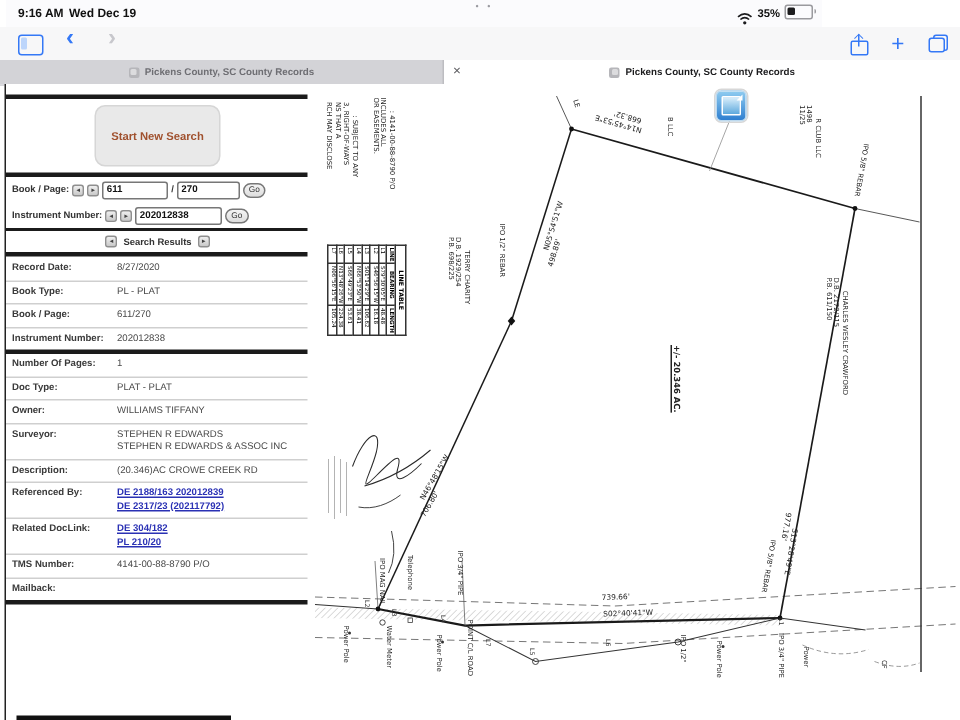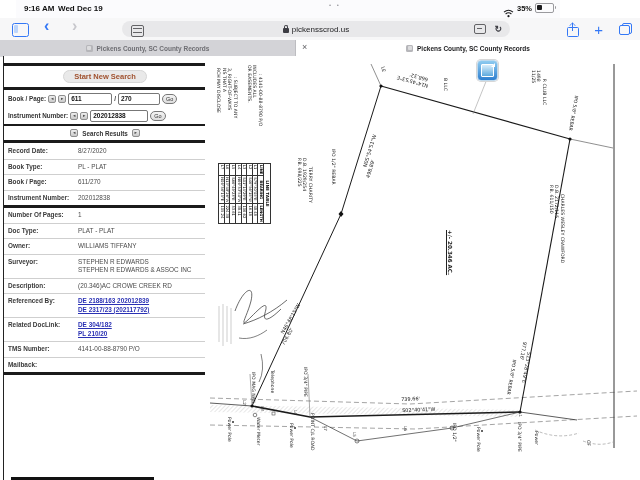--- a/index.html
+++ b/index.html
@@ -1,19 +1,19 @@
 <!DOCTYPE html>
 <html><head>
 <meta charset="utf-8">
 <style>
   html,body{margin:0;padding:0;background:#fff;}
   .screen{position:relative;width:640px;height:480px;background:#fff;overflow:hidden;
           font-family:"Liberation Sans",sans-serif;-webkit-font-smoothing:antialiased;}
   
-  .statusbar{position:absolute;left:16px;top:0;width:544px;height:18px;background:#fbfbfd;}
+  .statusbar{position:absolute;left:4px;top:0;width:544px;height:18px;background:#fbfbfd;}
   .sb-time{position:absolute;left:8px;top:4px;font-size:8px;font-weight:700;color:#111;}
   .sb-date{position:absolute;left:42px;top:4px;font-size:8px;font-weight:600;color:#111;}
   .sb-dots{position:absolute;left:313px;top:2px;font-size:6px;color:#9a9aa0;letter-spacing:2px;}
   .sb-right{position:absolute;right:6px;top:3px;display:flex;align-items:center;gap:3px;}
   .sb-batt-pct{font-size:7.5px;font-weight:600;color:#111;}
   .wifi{width:11px;height:9px;position:relative;}
   .battery{width:17px;height:8px;border:1px solid #9a9a9e;border-radius:2px;position:relative;}
   .battery::after{content:"";position:absolute;right:-3px;top:2px;width:1.5px;height:3px;background:#9a9a9e;border-radius:0 1px 1px 0;}
   .batt-fill{position:absolute;left:1px;top:1px;width:5px;height:4.5px;background:#1c1c1e;border-radius:1px;}
   
@@ -51,21 +51,21 @@
   .favicon{width:7px;height:7px;background:#b6b6ba;border-radius:1.5px;position:relative;}
   .favicon::after{content:"";position:absolute;left:1.5px;top:1.5px;width:4px;height:4px;background:#dcdcde;border-radius:1px;}
   .tab-title-i{font-size:6.5px;color:#6e6e73;font-weight:600;}
   .tab-title-a{font-size:6.5px;color:#1c1c1e;font-weight:700;}
   .content-hairline{position:absolute;left:0;top:56px;width:640px;height:1px;background:#dadade;}
   
   .panel{position:absolute;left:3px;top:56px;width:202px;height:424px;background:#fff;
          border-left:1.5px solid #222;border-right:1px solid #999;}
   .thick{height:3px;background:#1b1b1b;margin:0;}
   .start-row{display:flex;justify-content:center;padding:4px 0;}
-  .start-btn{background:#e9e9e9;border:1px solid #d6d6d6;border-radius:7px;padding:1px 10px;
+  .start-btn{background:#e9e9e9;border:1px solid #d6d6d6;border-radius:7px;padding:15px 10px;
              font-size:7.5px;color:#a0512e;font-weight:600;font-family:inherit;}
   .srow{display:flex;align-items:center;gap:2px;padding:2.5px 2px 2.5px 4px;font-size:6.3px;font-weight:700;color:#333;}
   .bevel{width:8px;height:8px;background:linear-gradient(#efefef,#c9c9c9);border:1px solid #8f8f8f;border-radius:2px;
          font-size:4px;color:#444;line-height:6px;text-align:center;padding:0;}
   .tinput{height:10px;border:1px solid #777;border-radius:2px;font-size:6.5px;font-weight:700;color:#111;
           padding:0 2px;font-family:inherit;}
   .go-btn{height:10px;background:linear-gradient(#f4f4f4,#ddd);border:1px solid #777;border-radius:5px;
           font-size:5.5px;color:#333;padding:0 3px;font-family:inherit;line-height:8px;}
   .results-row{display:flex;align-items:center;justify-content:center;gap:4px;padding:3px 0;font-size:6.3px;font-weight:700;color:#333;}
   .fields{margin-top:1px;}
@@ -115,31 +115,20 @@
       <span class="battery">
           <span class="batt-fill"></span>
         </span>
     </div>
   </div>
 
   <div class="toolbar">
     <span class="tb-sidebar"></span>
     <span class="tb-back">‹</span>
     <span class="tb-fwd">›</span>
-    <div class="url-pill">
-      <span class="reader-ic"></span>
-      <span class="url-center">
-        <span class="lock"></span>
-        <span class="url-text">pickensscrod.us</span>
-      </span>
-      <span class="pill-right">
-        <span class="pagebox-ic"></span>
-        <span class="reload-ic">↻</span>
-      </span>
-    </div>
     <div class="tb-right">
       <span class="share-ic">
           <span class="stem"></span>
           <span class="head"></span>
           <span class="box"></span>
         </span>
       <span class="plus-ic">+</span>
       <span class="tabs-ic"></span>
     </div>
   </div>

